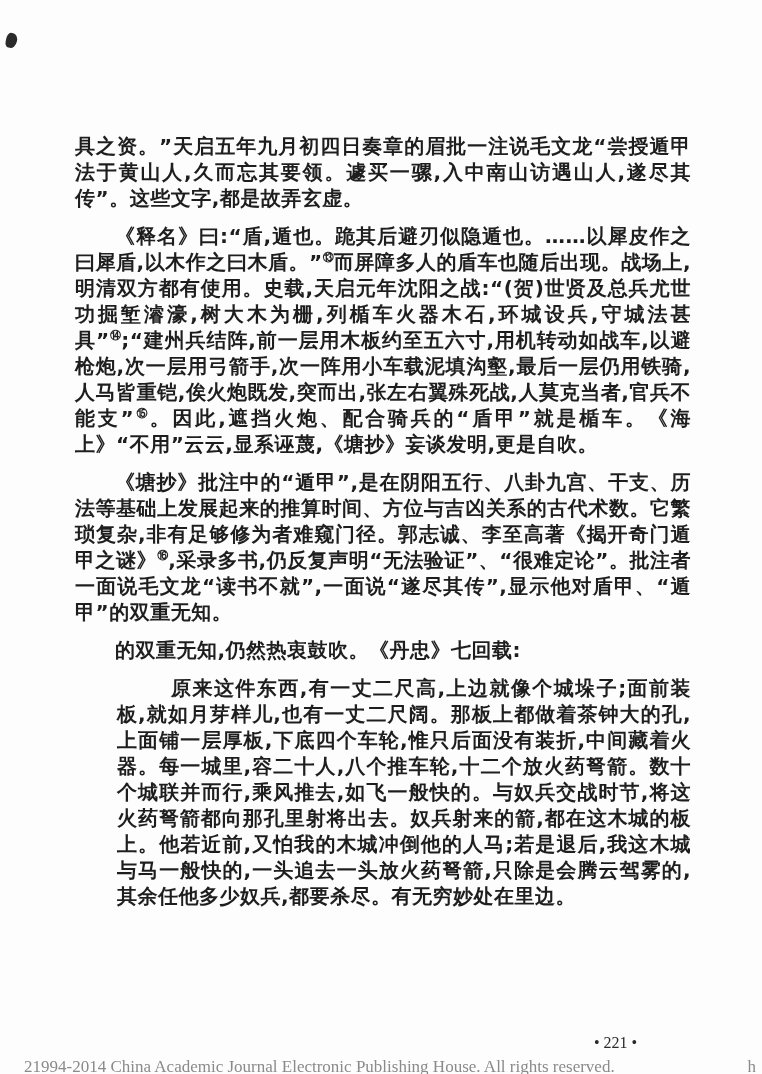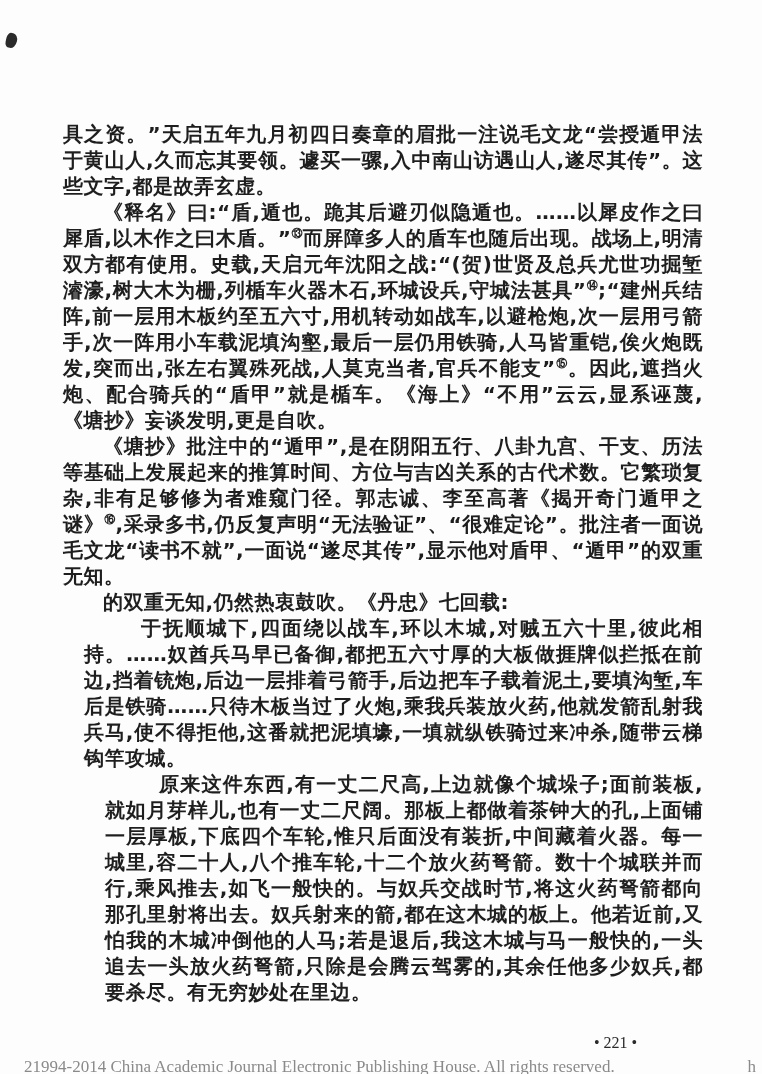--- a/index.html
+++ b/index.html
@@ -30,21 +30,21 @@
     left: 63px;
     top: 121px;
     width: 640px;
     font-size: 20px;
     line-height: 26px;
     font-weight: 700;
     color: #1e1e1e;
     text-align: justify;
     letter-spacing: 0.5px;
   }
-  .para { margin: 0; }
+  .para { margin: 12px; }
   .para.body-first { text-indent: 0; }
   .para.body { text-indent: 2em; }
   .para.quote1 { padding-left: 21px; text-indent: 2.85em; }
   .para.quote2 { padding-left: 42px; text-indent: 2.7em; }
   .para sup {
     font-size: 0.55em;
     line-height: 0;
     vertical-align: super;
     letter-spacing: 0;
   }
@@ -76,21 +76,20 @@
 
 <div class="page">
 
   <div class="scan-artifact"></div>
 
   <div class="article-text">
     <p class="para body-first">具之资。”天启五年九月初四日奏章的眉批一注说毛文龙“尝授遁甲法于黄山人,久而忘其要领。遽买一骡,入中南山访遇山人,遂尽其传”。这些文字,都是故弄玄虚。</p>
     <p class="para body">《释名》曰:“盾,遁也。跪其后避刃似隐遁也。……以犀皮作之曰犀盾,以木作之曰木盾。”<sup>⑬</sup>而屏障多人的盾车也随后出现。战场上,明清双方都有使用。史载,天启元年沈阳之战:“(贺)世贤及总兵尤世功掘堑濬濠,树大木为栅,列楯车火器木石,环城设兵,守城法甚具”<sup>⑭</sup>;“建州兵结阵,前一层用木板约至五六寸,用机转动如战车,以避枪炮,次一层用弓箭手,次一阵用小车载泥填沟壑,最后一层仍用铁骑,人马皆重铠,俟火炮既发,突而出,张左右翼殊死战,人莫克当者,官兵不能支”<sup>⑮</sup>。因此,遮挡火炮、配合骑兵的“盾甲”就是楯车。《海上》“不用”云云,显系诬蔑,《塘抄》妄谈发明,更是自吹。</p>
     <p class="para body">《塘抄》批注中的“遁甲”,是在阴阳五行、八卦九宫、干支、历法等基础上发展起来的推算时间、方位与吉凶关系的古代术数。它繁琐复杂,非有足够修为者难窥门径。郭志诚、李至高著《揭开奇门遁甲之谜》<sup>⑯</sup>,采录多书,仍反复声明“无法验证”、“很难定论”。批注者一面说毛文龙“读书不就”,一面说“遂尽其传”,显示他对盾甲、“遁甲”的双重无知。</p>
     <p class="para body">的双重无知,仍然热衷鼓吹。《丹忠》七回载:</p>
-    <p class="para quote1">于抚顺城下,四面绕以战车,环以木城,对贼五六十里,彼此相持。……奴酋兵马早已备御,都把五六寸厚的大板做捱牌似拦抵在前边,挡着铳炮,后边一层排着弓箭手,后边把车子载着泥土,要填沟堑,车后是铁骑……只待木板当过了火炮,乘我兵装放火药,他就发箭乱射我兵马,使不得拒他,这番就把泥填壕,一填就纵铁骑过来冲杀,随带云梯钩竿攻城。</p>
     <p class="para quote2">原来这件东西,有一丈二尺高,上边就像个城垛子;面前装板,就如月芽样儿,也有一丈二尺阔。那板上都做着茶钟大的孔,上面铺一层厚板,下底四个车轮,惟只后面没有装折,中间藏着火器。每一城里,容二十人,八个推车轮,十二个放火药弩箭。数十个城联并而行,乘风推去,如飞一般快的。与奴兵交战时节,将这火药弩箭都向那孔里射将出去。奴兵射来的箭,都在这木城的板上。他若近前,又怕我的木城冲倒他的人马;若是退后,我这木城与马一般快的,一头追去一头放火药弩箭,只除是会腾云驾雾的,其余任他多少奴兵,都要杀尽。有无穷妙处在里边。</p>
   </div>
 
   <div class="page-number">• 221 •</div>
 
   <div class="copyright-watermark">
     <span>21994-2014 China Academic Journal Electronic Publishing House. All rights reserved.</span>
     <span>h</span>
   </div>
 

